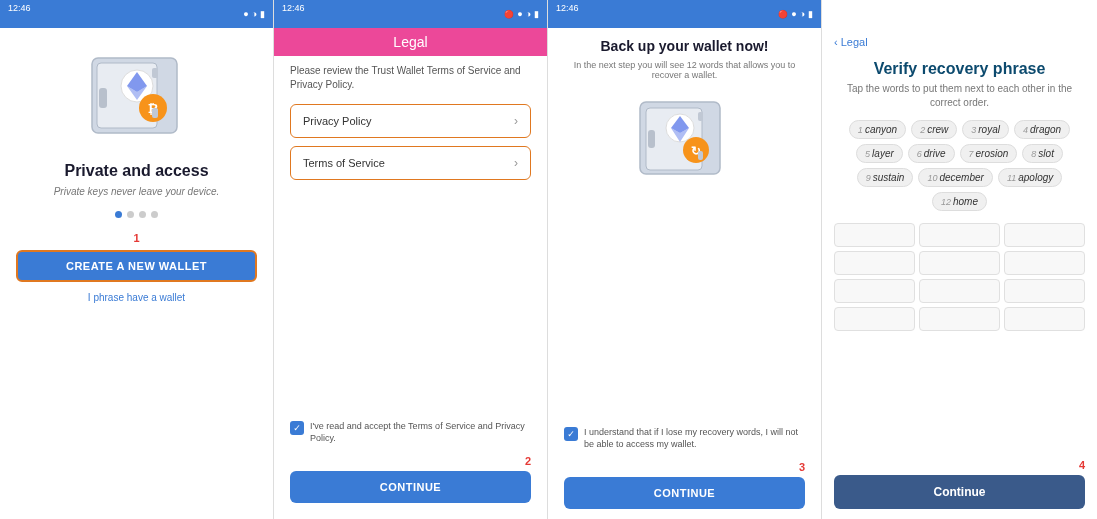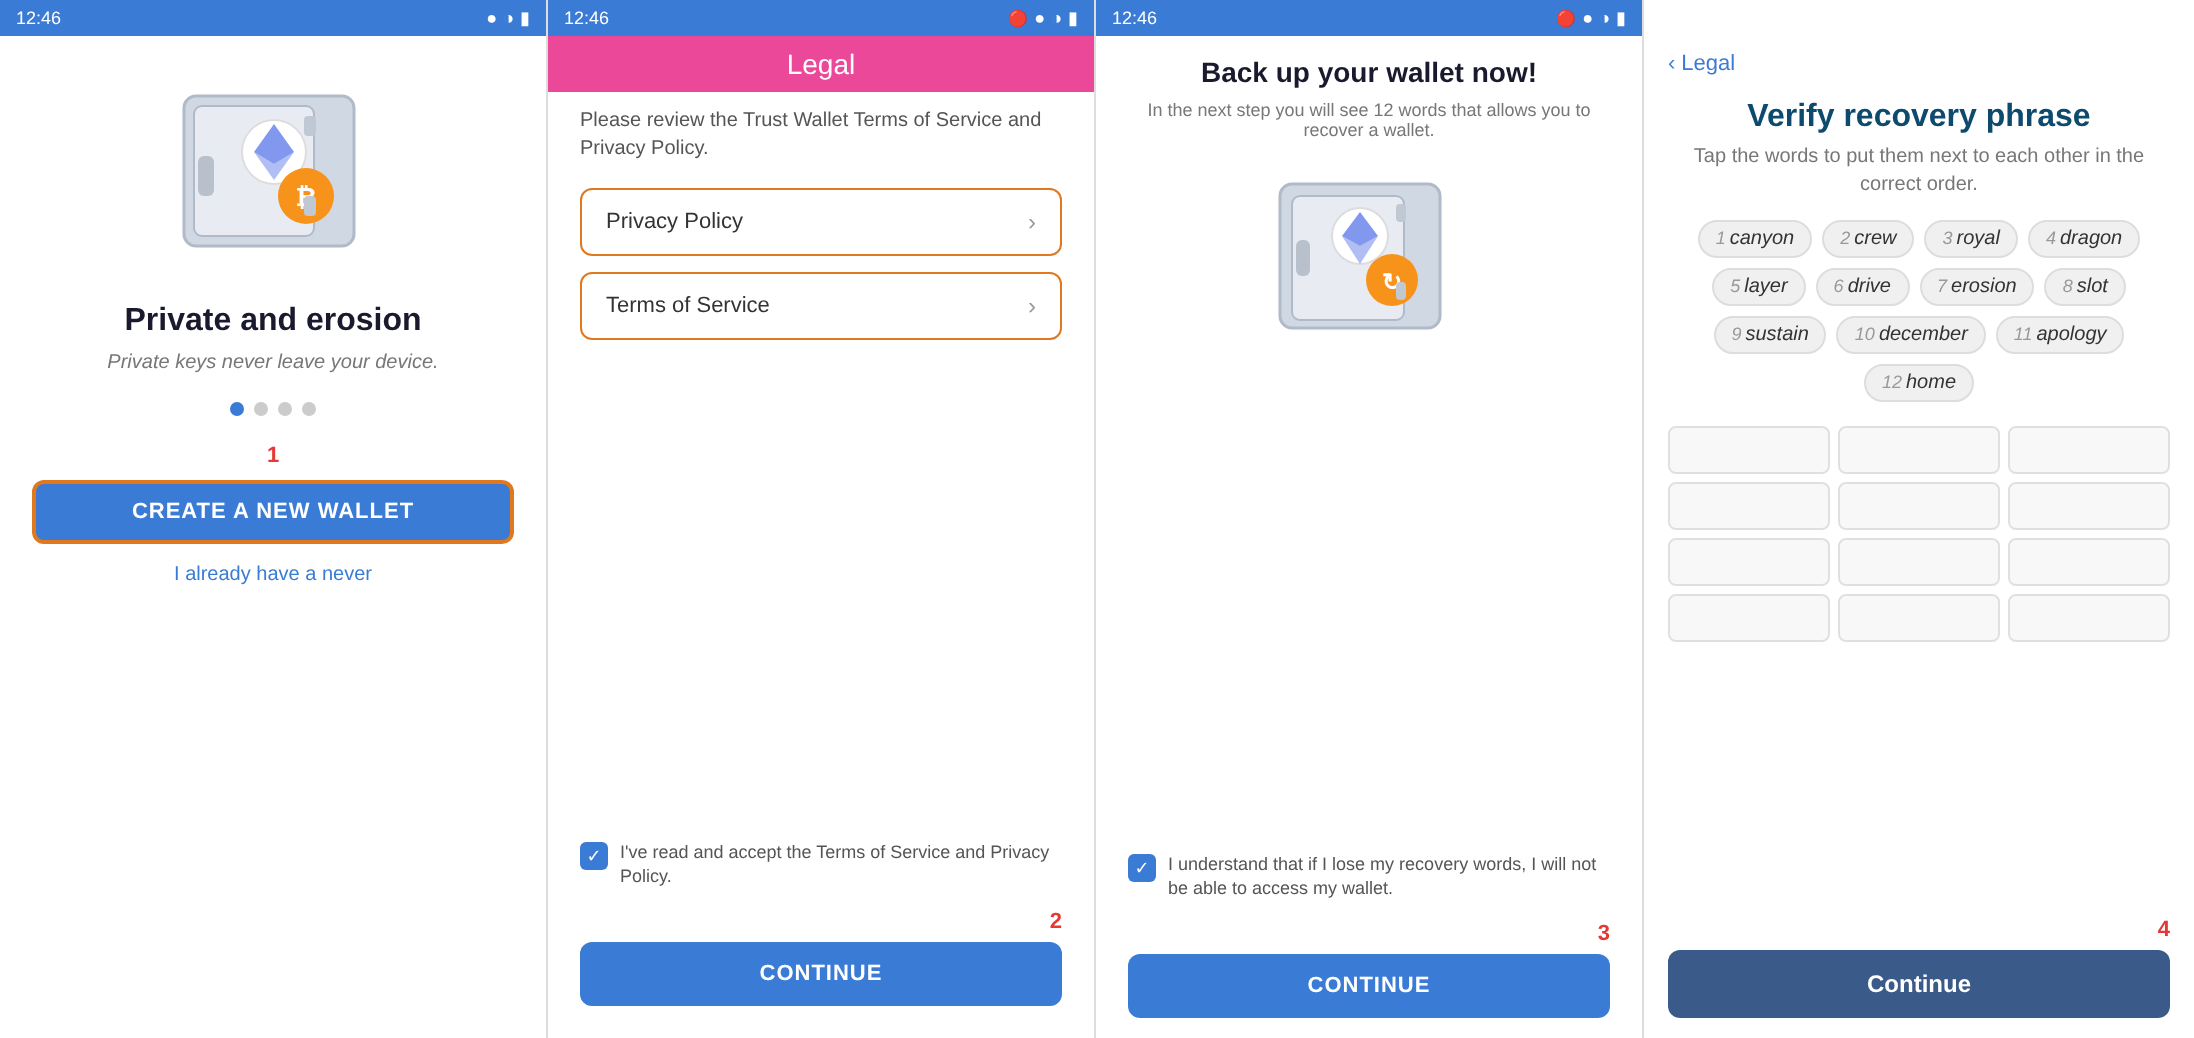--- a/index.html
+++ b/index.html
@@ -29,22 +29,21 @@
     .panel-4 { width: 275px; }
 
     
     .status-bar {
       background: #3a7bd5;
       color: white;
       font-size: 9px;
       padding: 3px 8px;
       display: flex;
       justify-content: space-between;
-      align-items: center;
-      height: 18px;
+      height: 28px;
     }
     .status-bar.white-bg {
       background: #fff;
       color: #333;
     }
     .status-bar-icons { display: flex; gap: 3px; align-items: center; }
 
     
     .header-bar {
       background: #ec4899;
@@ -368,35 +367,35 @@
         <polygon points="60,44 70,38 60,52 50,38" fill="#627EEA" opacity="0.5"></polygon>
 
         <circle cx="76" cy="60" r="14" fill="#F7931A"></circle>
         <text x="76" y="65" text-anchor="middle" font-size="13" font-weight="bold" fill="white">₿</text>
 
         <rect x="75" y="20" width="6" height="10" rx="2" fill="#c0c8d4"></rect>
         <rect x="75" y="60" width="6" height="10" rx="2" fill="#c0c8d4"></rect>
       </svg>
     </div>
 
-    <div class="p1-title">Private and erosion</div>
+    <div class="p1-title">Private and access</div>
     <div class="p1-subtitle">Private keys never leave your device.</div>
 
     <div class="dots-row">
       <div class="dot active"></div>
       <div class="dot"></div>
       <div class="dot"></div>
       <div class="dot"></div>
     </div>
 
     <div class="step-label">1</div>
 
     <button class="create-btn">CREATE A NEW WALLET</button>
 
-    <div class="already-link">I already have a never</div>
+    <div class="already-link">I phrase have a wallet</div>
   </div>
 </div>
 
 <div class="phone-panel panel-2">
   <div class="status-bar">
     <span>12:46</span>
     <div class="status-bar-icons">
       <span style="font-size:8px;">🔴</span>
       <span>●</span>
       <span>◑</span>

